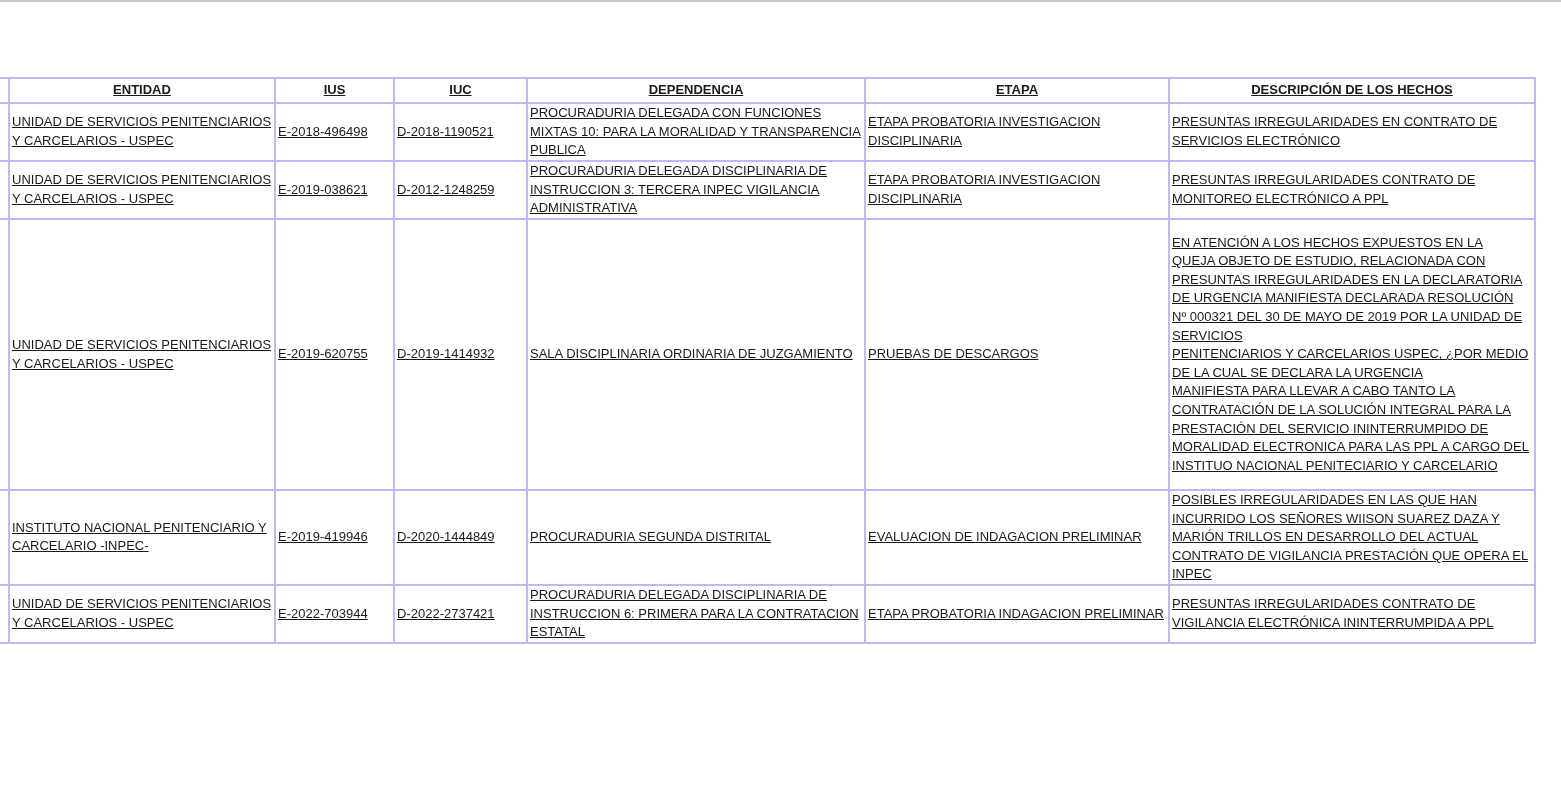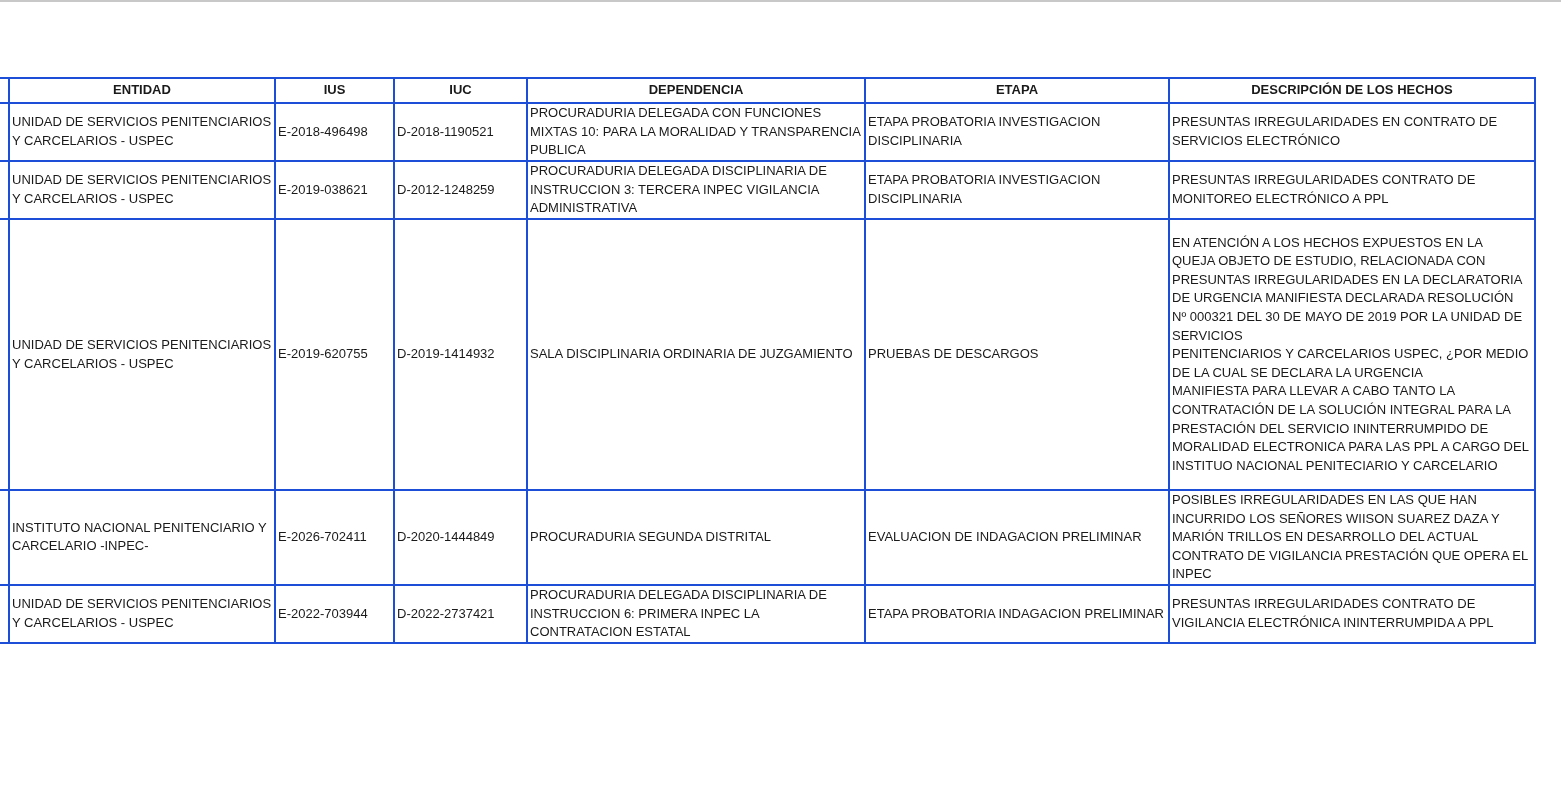--- a/index.html
+++ b/index.html
@@ -27,25 +27,26 @@
       left: -2px;
       top: 77px;
     }
     table.report {
       border-collapse: collapse;
       table-layout: fixed;
       font-size: 13px;
       line-height: 18.6px;
     }
     table.report th, table.report td {
-      border: 2px solid #1d4ed8;
+      border: 2px solid #c4b5fd;
       padding: 0 2px 0 2px;
       vertical-align: middle;
       text-align: left;
       overflow: hidden;
+      text-decoration: underline;
     }
     table.report th {
       font-weight: bold;
       text-align: center;
       height: 23px;
       padding: 0;
       font-size: 13px;
     }
     th.stub, td.stub {
       width: 6px;
@@ -128,31 +129,31 @@
           <div>CONTRATACIÓN DE LA SOLUCIÓN INTEGRAL PARA LA</div>
           <div>PRESTACIÓN DEL SERVICIO ININTERRUMPIDO DE</div>
           <div class="overflow-visible">MORALIDAD ELECTRONICA PARA LAS PPL A CARGO DEL</div>
           <div>INSTITUO NACIONAL PENITECIARIO Y CARCELARIO</div>
         </td>
       </tr>
 
       <tr style="height:93px;">
         <td class="stub"></td>
         <td>INSTITUTO NACIONAL PENITENCIARIO Y CARCELARIO -INPEC-</td>
-        <td class="code">E-2026-702411</td>
+        <td class="code">E-2019-419946</td>
         <td class="code">D-2020-1444849</td>
         <td>PROCURADURIA SEGUNDA DISTRITAL</td>
         <td>EVALUACION DE INDAGACION PRELIMINAR</td>
         <td class="desc">POSIBLES IRREGULARIDADES EN LAS QUE HAN INCURRIDO LOS SEÑORES WIISON SUAREZ DAZA Y MARIÓN TRILLOS EN DESARROLLO DEL ACTUAL CONTRATO DE VIGILANCIA PRESTACIÓN QUE OPERA EL INPEC</td>
       </tr>
 
       <tr style="height:58px;">
         <td class="stub"></td>
         <td>UNIDAD DE SERVICIOS PENITENCIARIOS Y CARCELARIOS - USPEC</td>
         <td class="code">E-2022-703944</td>
         <td class="code">D-2022-2737421</td>
-        <td>PROCURADURIA DELEGADA DISCIPLINARIA DE INSTRUCCION 6: PRIMERA INPEC LA CONTRATACION ESTATAL</td>
+        <td>PROCURADURIA DELEGADA DISCIPLINARIA DE INSTRUCCION 6: PRIMERA PARA LA CONTRATACION ESTATAL</td>
         <td>ETAPA PROBATORIA INDAGACION PRELIMINAR</td>
         <td class="desc">PRESUNTAS IRREGULARIDADES CONTRATO DE VIGILANCIA ELECTRÓNICA ININTERRUMPIDA A PPL</td>
       </tr>
     </tbody>
   </table>
 </div>
 
 </body></html>

